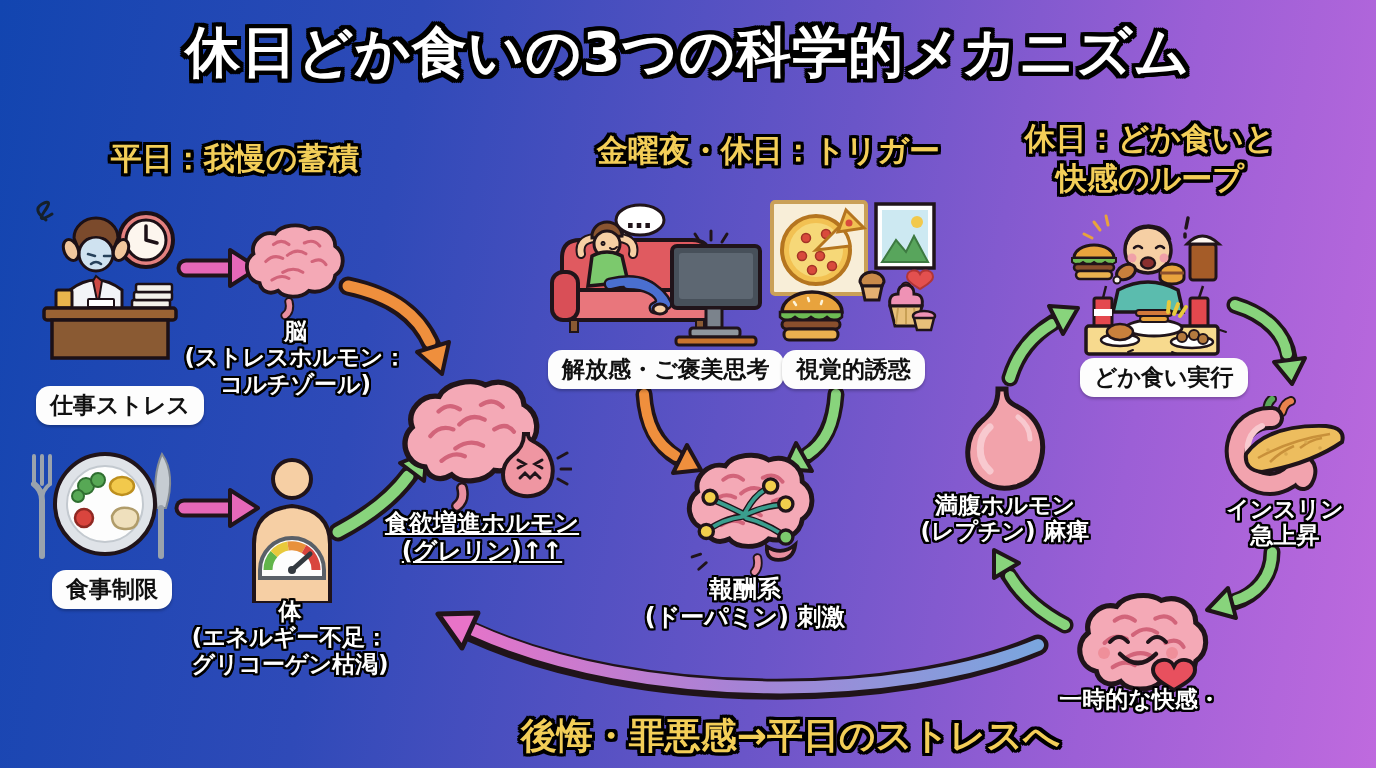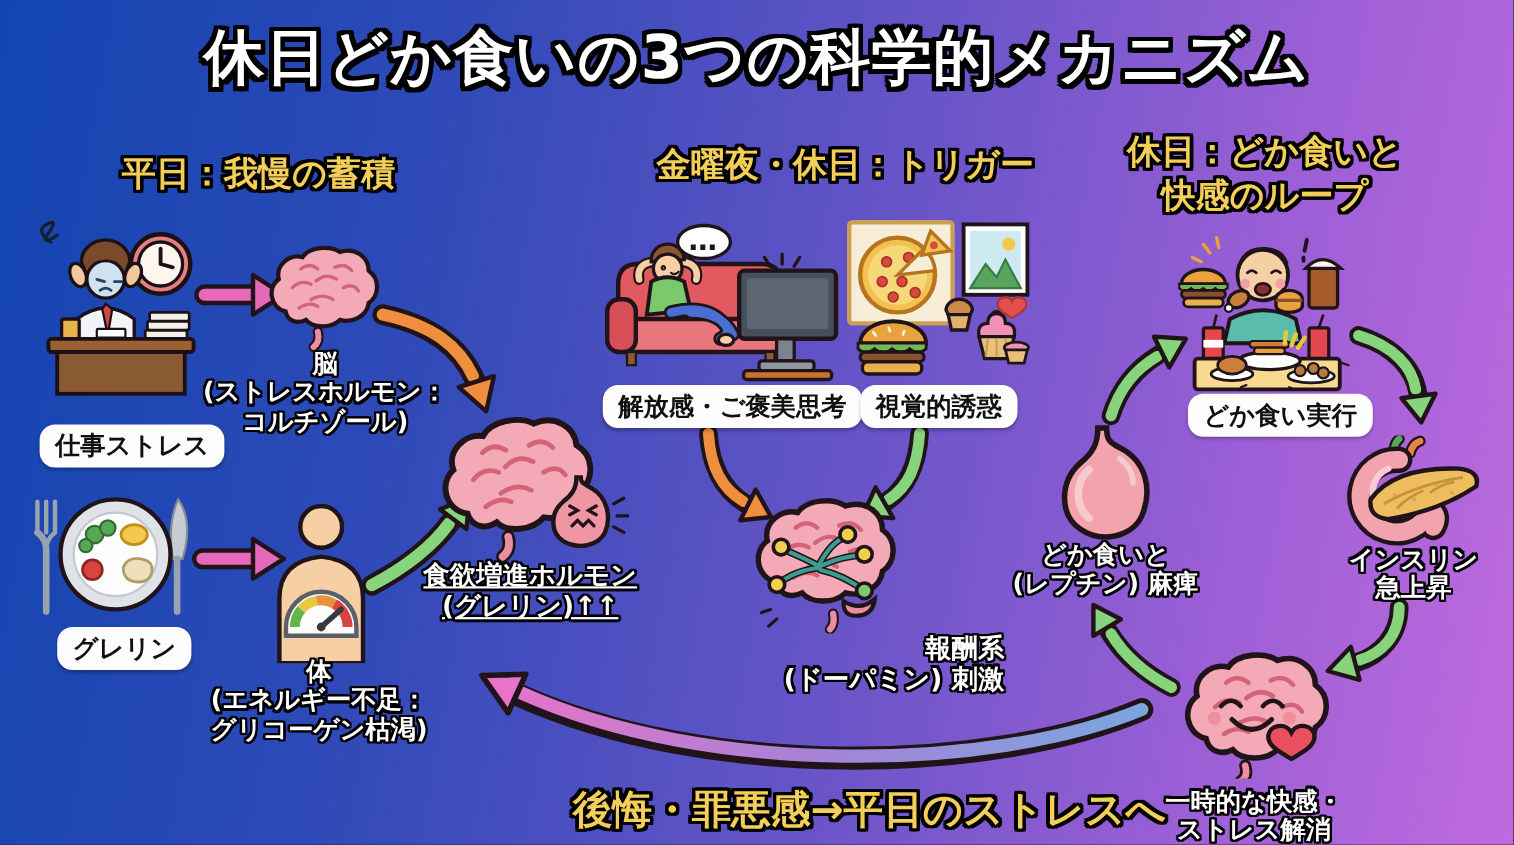--- a/index.html
+++ b/index.html
@@ -398,21 +398,21 @@
   <g>
     <path d="M42,52 q9,-10 18,0 M80,52 q9,-10 18,0" stroke="#20141a" stroke-width="4" fill="none" stroke-linecap="round"></path>
     <circle cx="36" cy="63" r="6" fill="#ef8f9a"></circle>
     <circle cx="104" cy="63" r="6" fill="#ef8f9a"></circle>
     <path d="M52,64 q18,18 36,0" stroke="#20141a" stroke-width="4.5" fill="none" stroke-linecap="round"></path>
   </g>
   <path d="M106,76 c5,-10 21,-7 21,4 c0,9 -13,15 -21,20 c-8,-5 -21,-11 -21,-20 c0,-11 16,-14 21,-4 Z" fill="#e8505e" stroke="#20141a" stroke-width="4"></path>
 </svg>
 
 <div class="pill" style="left:36px;top:366px;margin-top:20px;">仕事ストレス</div>
-<div class="pill" style="left:52px;top:570px;">グレリン</div>
+<div class="pill" style="left:52px;top:570px;">食事制限</div>
 <div class="pill" style="left:548px;top:350px;">解放感・ご褒美思考</div>
 <div class="pill" style="left:782px;top:350px;">視覚的誘惑</div>
 <div class="pill" style="left:1080px;top:358px;">どか食い実行</div>
 
 <div class="txt bubble-dots" style="left:610px;top:204px;width:60px;">…</div>
 
 <div class="txt cap" style="left:178px;top:318px;width:235px;">
   <div>脳</div>
   <div>(ストレスホルモン：</div>
   <div>コルチゾール)</div>
@@ -422,35 +422,34 @@
   <div>体</div>
   <div>(エネルギー不足：</div>
   <div>グリコーゲン枯渇)</div>
 </div>
 
 <div class="txt cap" style="left:352px;top:510px;width:260px;font-size:24px;text-decoration:underline;">
   <div>食欲増進ホルモン</div>
   <div>(グレリン)↑↑</div>
 </div>
 
-<div class="txt cap" style="left:647px;top:576px;width:266px;font-size:24px;text-align:right;">
+<div class="txt cap" style="left:612px;top:576px;width:266px;font-size:24px;">
   <div>報酬系</div>
   <div>(ドーパミン) 刺激</div>
 </div>
 
 <div class="txt cap" style="left:1200px;top:496px;width:170px;">
   <div>インスリン</div>
   <div>急上昇</div>
 </div>
 
 <div class="txt cap" style="left:900px;top:492px;width:210px;">
-  <div>どか食いと</div>
+  <div>満腹ホルモン</div>
   <div>(レプチン) 麻痺</div>
 </div>
 
-<div class="txt cap" style="left:1015px;top:716px;width:250px;">
+<div class="txt cap" style="left:1015px;top:686px;width:250px;">
   <div>一時的な快感・</div>
-  <div>ストレス解消</div>
 </div>
 
 <div class="txt regret" style="left:400px;top:712px;width:660px;text-align:right;">後悔・罪悪感→平日のストレスへ</div>
 
 </div>
 
 </body></html>

